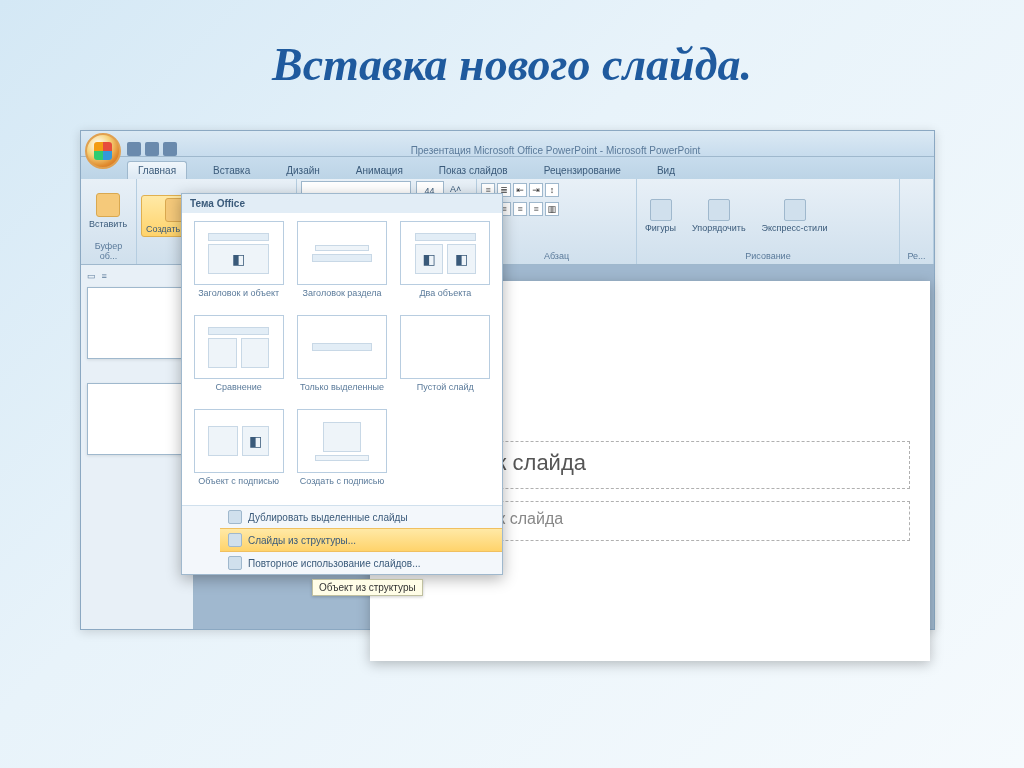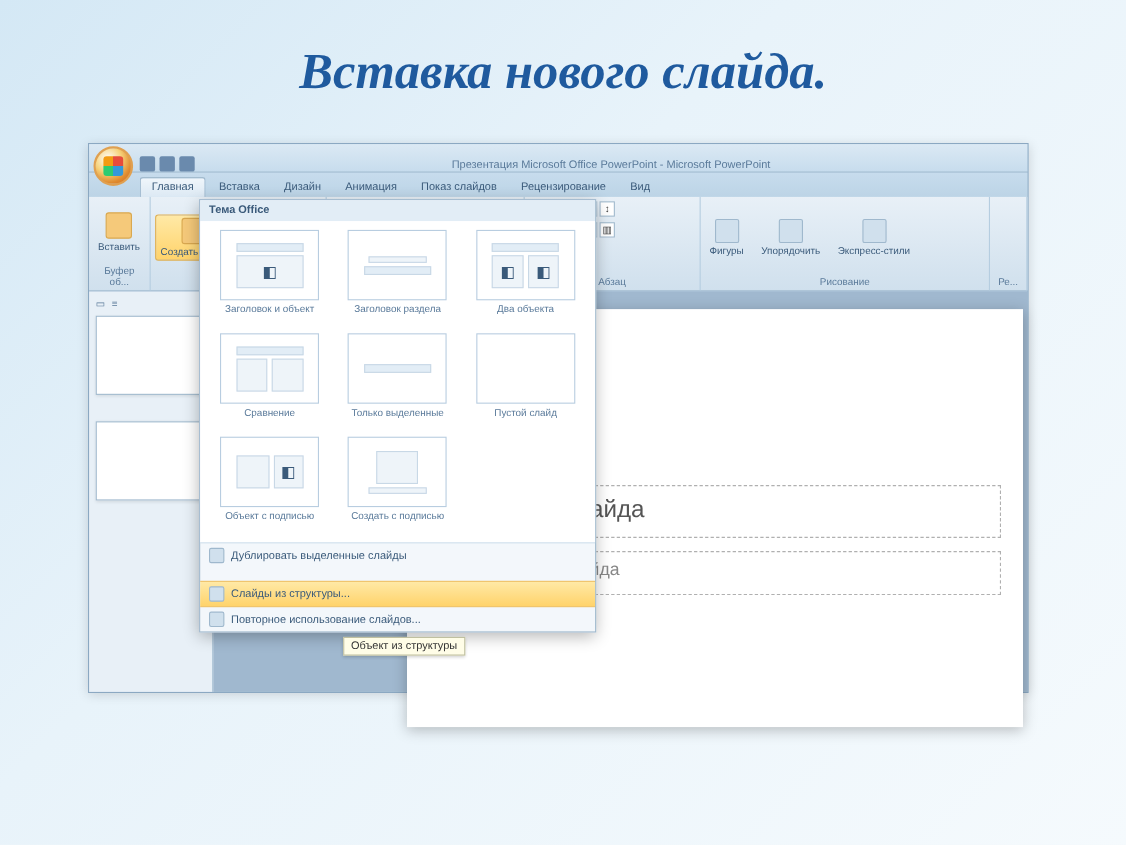--- a/index.html
+++ b/index.html
@@ -72,21 +72,21 @@
     text-align: center;
     font-size: 10px;
     color: #5a7a9a;
   }
   .tabs {
     height: 22px;
     background: linear-gradient(#c7dced,#bcd4e6);
     display: flex;
     align-items: flex-end;
     padding-left: 46px;
-    gap: 2px;
+    gap: 16px;
     font-size: 10px;
   }
   .tab {
     padding: 3px 10px;
     color: #3a5a7a;
     border-radius: 3px 3px 0 0;
   }
   .tab.active {
     background: linear-gradient(#f0f6fb,#dce9f4);
     border: 1px solid #9fb8cd;
@@ -175,22 +175,22 @@
     padding: 8px 12px;
     color: #555;
   }
   .ph-title { left: 20px; top: 160px; right: 20px; height: 48px; font-size: 22px; }
   .ph-sub   { left: 20px; top: 220px; right: 20px; height: 40px; font-size: 16px; color:#888; }
 
   
   .layout-dropdown {
     position: absolute;
     left: 100px;
-    top: 50px;
-    width: 361px;
+    top: 62px;
+    width: 322px;
     background: #f3f7fb;
     border: 1px solid #9fb8cd;
     box-shadow: 0 4px 14px rgba(0,0,0,.3);
     z-index: 20;
     font-size: 10px;
     color: #3a5a7a;
   }
   .ld-header {
     padding: 4px 8px;
     background: #e2edf6;
@@ -217,31 +217,31 @@
     display:flex;flex-direction:column;justify-content:center;align-items:center;gap:3px;padding:6px;
   }
   .ld-thumb .bar { height:8px;background:#e2edf6;border:1px solid #c8d8e6;width:80%; }
   .ld-thumb .bar.s { height:6px;width:70%; background:#eef4f9; }
   .ld-thumb .two { display:flex;gap:4px;width:80%; }
   .ld-thumb .two .col { flex:1;height:30px;background:#eef4f9;border:1px solid #c8d8e6;display:flex;align-items:center;justify-content:center; }
   .ld-thumb .content-ico { font-size:14px; }
   .ld-label { font-size: 9px; color:#5a7a9a; text-align:center; line-height:1.1; min-height:20px; }
   .ld-footer {
     border-top: 1px solid #d0e0ed;
+    padding-left: 38px;
   }
   .ld-footer-item {
     display:flex;align-items:center;gap:6px;
     padding: 4px 8px;
     font-size: 10px;
   }
   .ld-footer-item.hover {
     background: linear-gradient(#ffe9a6,#ffd36b);
     border-top:1px solid #f0c060;
     border-bottom:1px solid #f0c060;
-    margin-top:12px;
   }
   .ld-footer-item .fico { width:14px;height:14px;background:#d0e0ed;border:1px solid #9fb8cd;border-radius:2px; }
   .tooltip {
     position:absolute;
     left: 130px;
     bottom: -22px;
     background:#fffde7;
     border:1px solid #c0c0a0;
     padding:2px 6px;
     font-size:10px;

